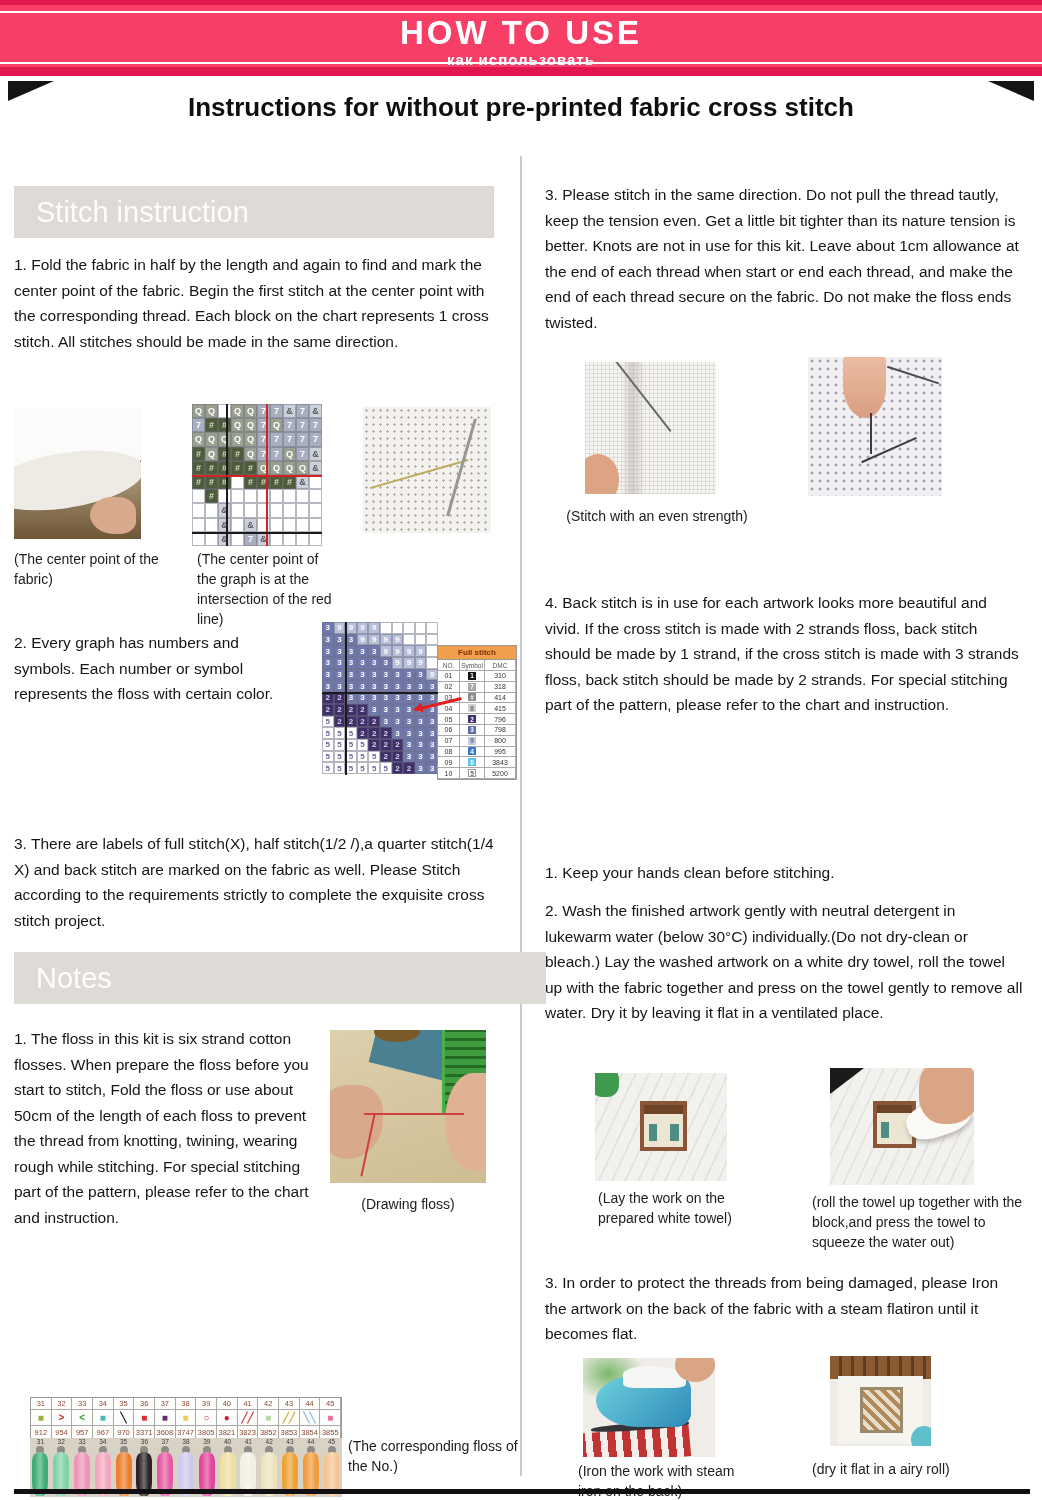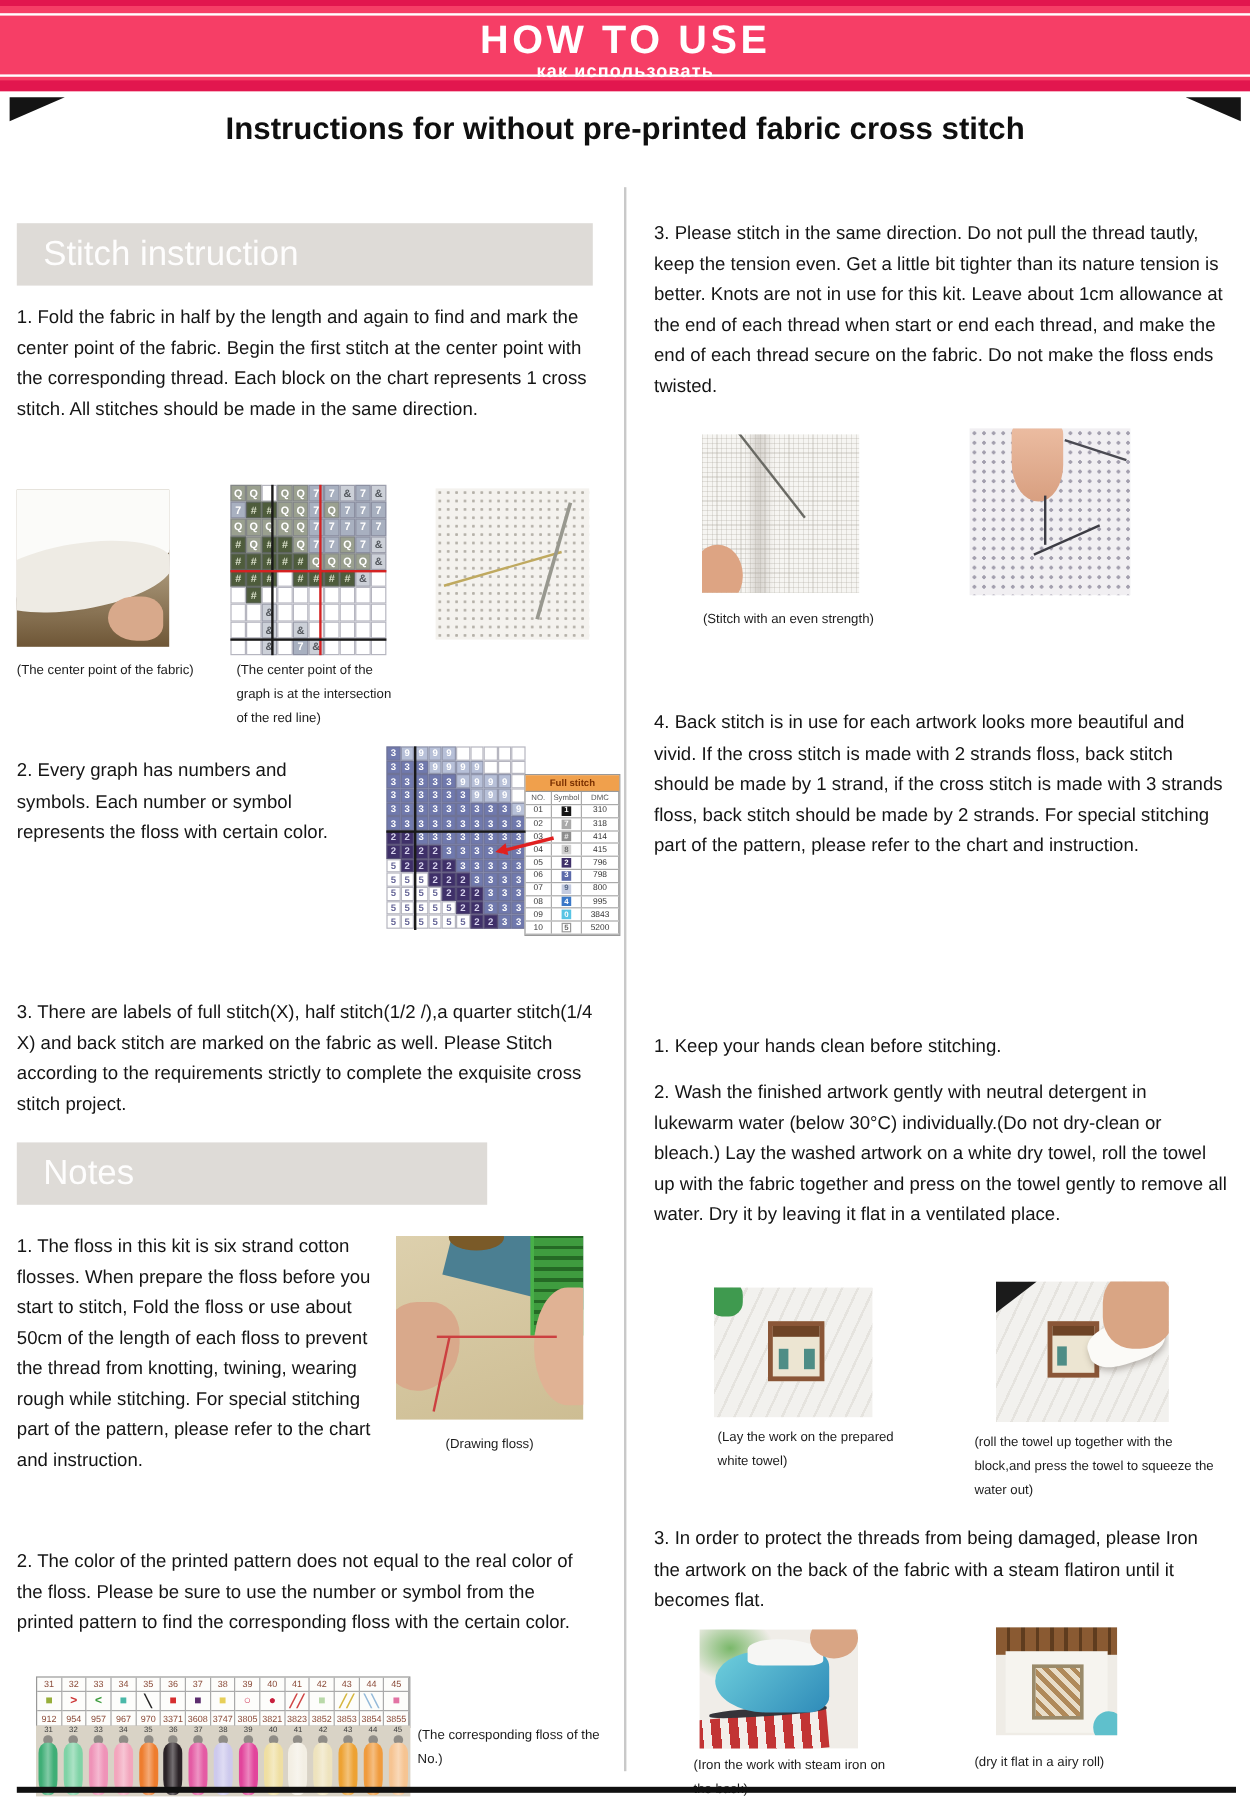--- a/index.html
+++ b/index.html
@@ -17,21 +17,21 @@
   .tri-right { position:absolute; right:8px; top:81px; width:0; height:0; border-top:20px solid #141414; border-left:46px solid transparent; }
 
   .page-title { position:absolute; left:0; top:92px; width:100%; text-align:center; font-size:26px; font-weight:bold; color:#0f0f0f; }
 
   .col-divider { position:absolute; left:520px; top:156px; width:2px; height:1320px; background:#c9c9c9; }
   .bottom-line { position:absolute; left:14px; top:1489px; width:1016px; height:5px; background:#101010; }
 
   
   .sec-banner { position:absolute; height:52px; background:#dedbd7; color:rgba(255,255,255,0.95); font-size:29px; line-height:52px; padding-left:22px; }
   .para { position:absolute; font-size:15.5px; line-height:25.5px; color:#151515; }
-  .cap { position:absolute; font-size:11px; line-height:20px; color:#1c1c1c; }
+  .cap { position:absolute; font-size:14px; line-height:20px; color:#1c1c1c; }
   .cap.center { text-align:center; }
 
   
   .fig { position:absolute; }
   .ggrid { display:grid; gap:0; }
   .gcell { display:flex; align-items:center; justify-content:center; font-weight:bold; border:0.5px solid rgba(110,110,130,0.5); background:#fff; }
   .ov { position:absolute; z-index:3; }
   .vred { width:2px; top:0; bottom:0; background:#d42222; }
   .hred { height:2px; left:0; right:0; background:#d42222; }
   .vblk { width:2px; top:0; bottom:0; background:#1a1a1a; }
@@ -479,36 +479,35 @@
           <div class="fs-symbox" style="background: rgb(255, 255, 255); color: rgb(102, 102, 102); border: 0.5px solid rgb(153, 153, 153);">5</div>
         </div>
         <div class="fs-cell">5200</div>
       </div>
     </div>
   <div class="red-arrow"></div>
 
 
   <p class="para" style="left:14px; top:831px; width:482px;">3. There are labels of full stitch(X), half stitch(1/2 /),a quarter stitch(1/4 X) and back stitch are marked on the fabric as well. Please Stitch according to the requirements strictly to complete the exquisite cross stitch project.</p>
 
-  <div class="sec-banner" style="left:14px; top:952px; width:392px;">Notes</div>
+  <div class="sec-banner" style="left:14px; top:952px; width:532px;">Notes</div>
 
   <p class="para" style="left:14px; top:1026px; width:312px;">1. The floss in this kit is six strand cotton flosses. When prepare the floss before you start to stitch, Fold the floss or use about 50cm of the length of each floss to prevent the thread from knotting, twining, wearing rough while stitching. For special stitching part of the pattern, please refer to the chart and instruction.</p>
 
   <div class="photo photo-floss" style="left:330px; top:1030px; width:156px; height:153px;">
     <div class="mat"></div>
     <div class="rack"></div>
     <div class="basket"></div>
     <div class="handL"></div>
     <div class="handR"></div>
     <div class="thread"></div>
     <div class="thread2"></div>
   </div>
   <p class="cap center" style="left:330px; top:1194px; width:156px;">(Drawing floss)</p>
 
-  <p class="para" style="left:14px; top:1289px; width:482px;">2. The color of the printed pattern does not equal to the real color of the floss. Please be sure to use the number or symbol from the printed pattern to find the corresponding floss with the certain color.</p>
 
   <div class="cc" id="color-chart">
       <div class="cc-row cc-nums">
         <div class="cc-cell">31</div>
         <div class="cc-cell">32</div>
         <div class="cc-cell">33</div>
         <div class="cc-cell">34</div>
         <div class="cc-cell">35</div>
         <div class="cc-cell">36</div>
         <div class="cc-cell">37</div>

